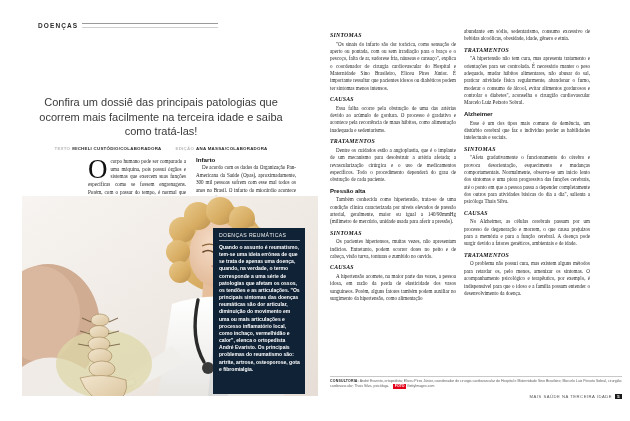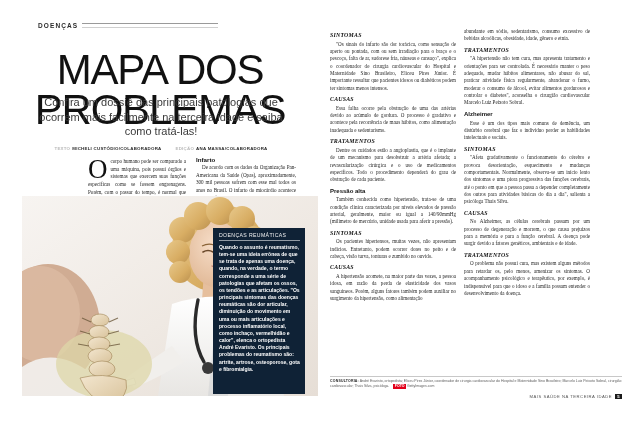--- a/index.html
+++ b/index.html
@@ -153,24 +153,20 @@
 </head>
 <body>
 
 <div class="page">
 
   <div class="kicker-row">
     <span class="kicker">DOENÇAS</span>
     <span class="kicker-rule"></span>
   </div>
 
-  <h1 class="headline">
-    <span>MAPA DOS</span>
-    <span class="l2">PROBLEMAS</span>
-  </h1>
 
   <div class="subtitle">Confira um dossiê das principais patologias que ocorrem mais facilmente na terceira idade e saiba como tratá-las!</div>
 
   <div class="byline">
     <span class="lbl">TEXTO</span><span class="nm">MICHELI CUSTÓDIO/COLABORADORA</span><span class="sep"></span><span class="lbl">EDIÇÃO</span><span class="nm">ANA MASSA/COLABORADORA</span>
   </div>
 
   <div class="intro">
     <span class="dropcap">O</span><span> corpo humano pode ser comparado a uma máquina, pois possui órgãos e sistemas que exercem suas funções específicas como se fossem engrenagens. Porém, com o passar do tempo, é normal que alguns problemas comecem a surgir, como é o caso das doenças a seguir.</span>
   </div>

